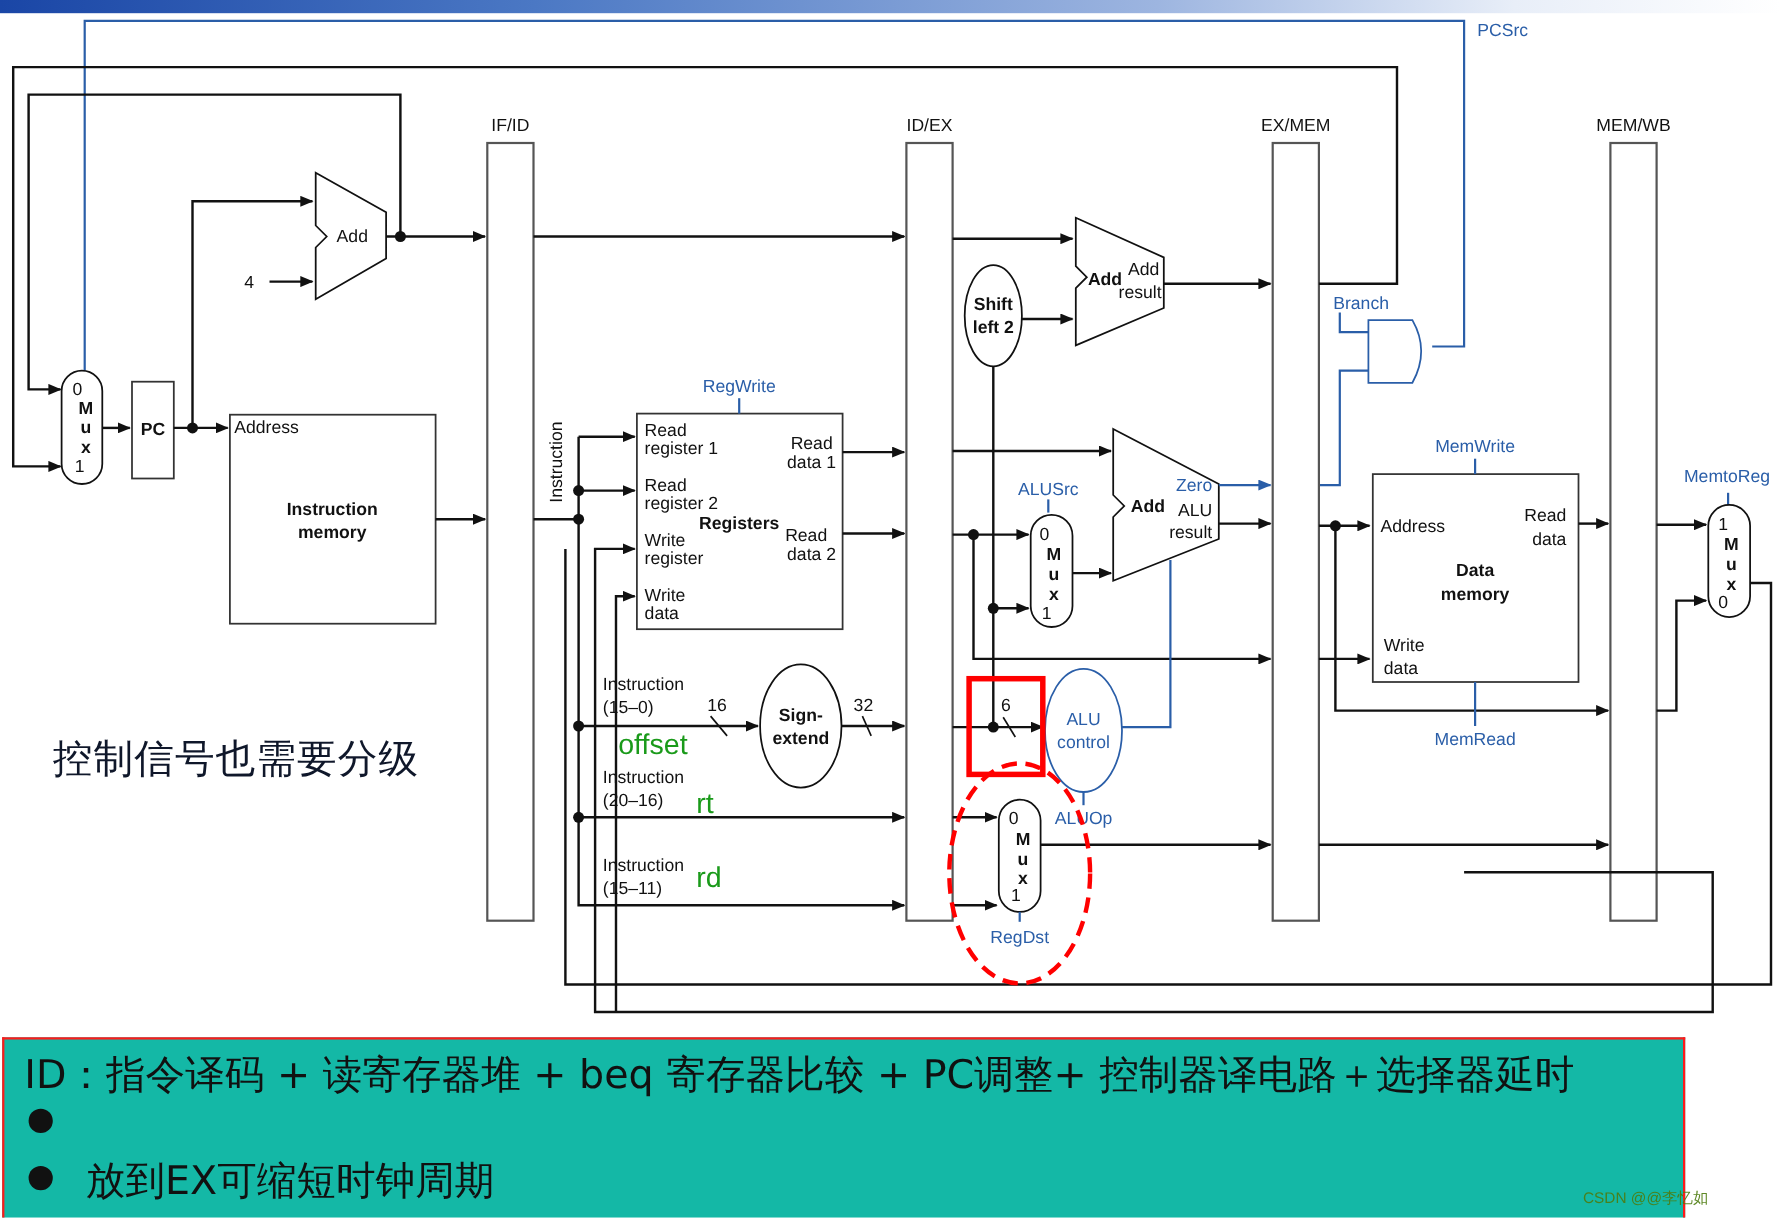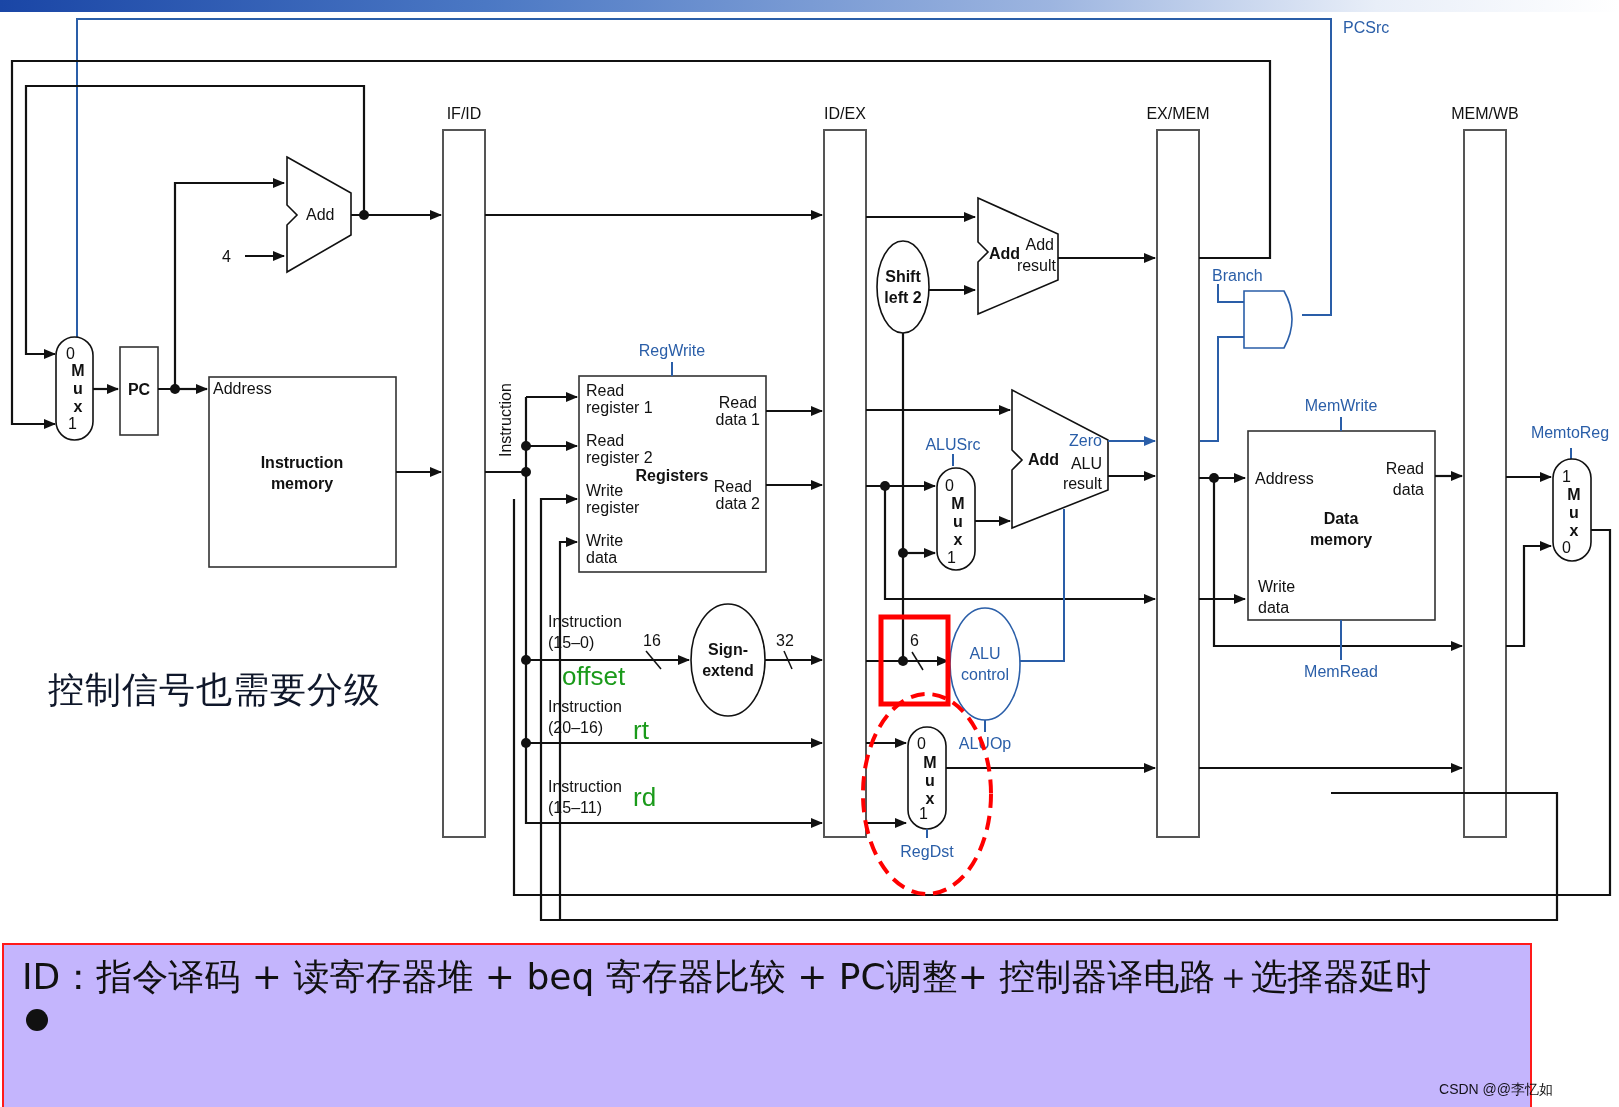--- a/index.html
+++ b/index.html
@@ -12,28 +12,28 @@
   .tb { font-size: 16px; fill: #111; font-weight: bold; }
   .tc { font-size: 16px; fill: #2a5ea8; }
   .tg { font-family: "Liberation Sans", sans-serif; font-size: 26px; fill: #1a9a1a; }
   .w { stroke: #111; stroke-width: 2.2; fill: none; }
   .wc { stroke: #2a5ea8; stroke-width: 2; fill: none; }
   .pr { fill: #fff; stroke: #555; stroke-width: 2; }
   .box { fill: #fff; stroke: #333; stroke-width: 1.6; }
   .side-note { position: absolute; left: 16px; top: 666px; font-size: 36px; color: #0f172a;
     font-family: "DejaVu Sans", sans-serif; letter-spacing: 1px; margin-left: 32px; }
   .notebox { position: absolute; left: 2px; top: 943px; width: 1530px; height: 164px;
-    background: #c4b5fd; border: 2px solid #ff1a1a; border-bottom: none; box-sizing: border-box; }
+    background: #14b8a6; border: 2px solid #ff1a1a; border-bottom: none; box-sizing: border-box; }
   .note-line { position: absolute; left: 18px; font-size: 36px; color: #111;
     font-family: "DejaVu Sans", sans-serif; white-space: nowrap; }
   .note-line.l1 { top: 8px; }
   .note-line.l2 { top: 56px; left: 22px; }
   .note-line.l3 { top: 104px; left: 22px; }
   .bullet { display: inline-block; width: 22px; height: 22px; border-radius: 50%; background: #111; margin-right: 30px; vertical-align: middle; position: relative; top: -4px; }
-  .watermark { position: absolute; right: 66px; bottom: 8px; font-size: 14px; color: #000000; font-family: "Liberation Sans", sans-serif; opacity: 0.9; }
+  .watermark { position: absolute; right: 66px; bottom: 8px; font-size: 14px; color: #4d7c0f; font-family: "Liberation Sans", sans-serif; opacity: 0.9; }
 </style>
 </head>
 <body>
 
 <div class="topbar"></div>
 
 <svg id="dp" width="1619" height="1107" viewBox="0 0 1619 1107">
   <defs>
     <marker id="ar" markerWidth="12" markerHeight="10" refX="11" refY="5" orient="auto" markerUnits="userSpaceOnUse">
       <path d="M0,0 L12,5 L0,10 z" fill="#111"></path>
@@ -285,15 +285,16 @@
   </g>
   <line class="w" x1="1506" y1="477" x2="1551" y2="477" marker-end="url(#ar)"></line>
   <polyline class="w" points="1506,646 1524,646 1524,546 1551,546" marker-end="url(#ar)"></polyline>
 </svg>
 
 <div class="side-note">控制信号也需要分级</div>
 
 <div class="notebox">
   <div class="note-line l1">ID：指令译码 + 读寄存器堆 + beq 寄存器比较 + PC调整+ 控制器译电路＋选择器延时</div>
   <div class="note-line l2"><span class="bullet"></span></div>
+  <div class="note-line l3"><span class="bullet"></span><span>放到EX可缩短时钟周期</span></div>
 </div>
 
 <div class="watermark">CSDN @@李忆如</div>
 
 </body></html>

